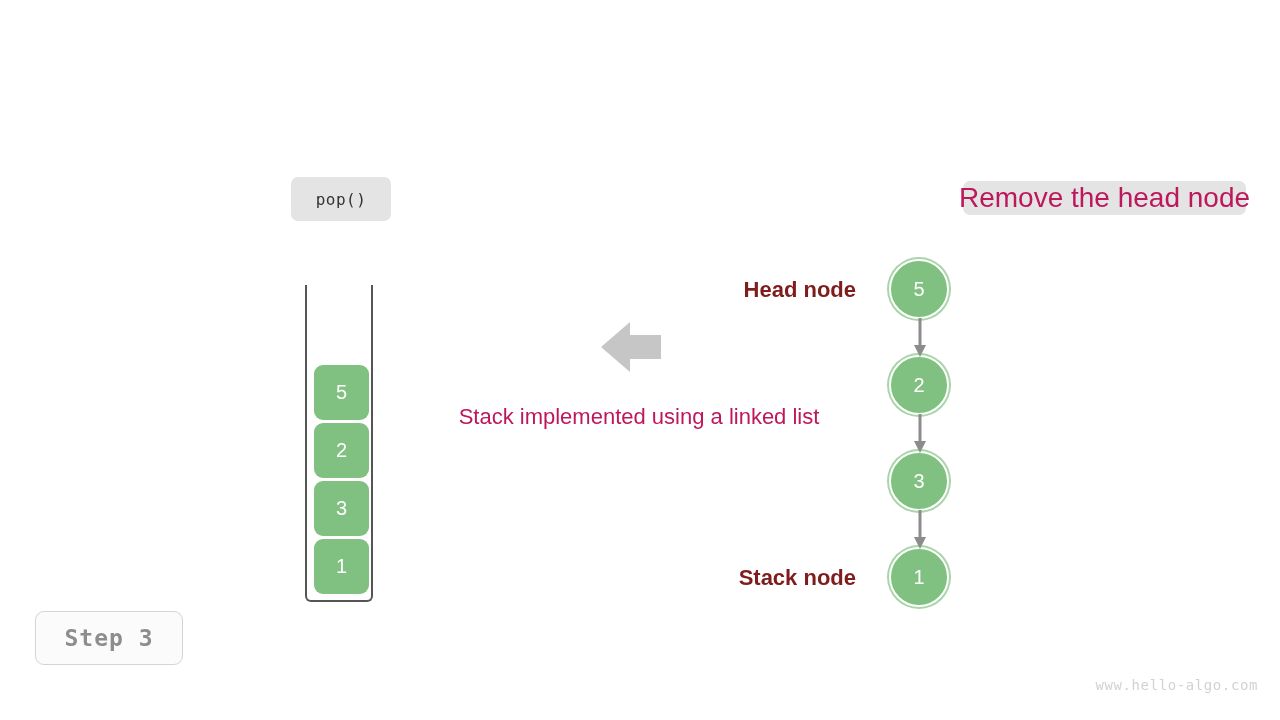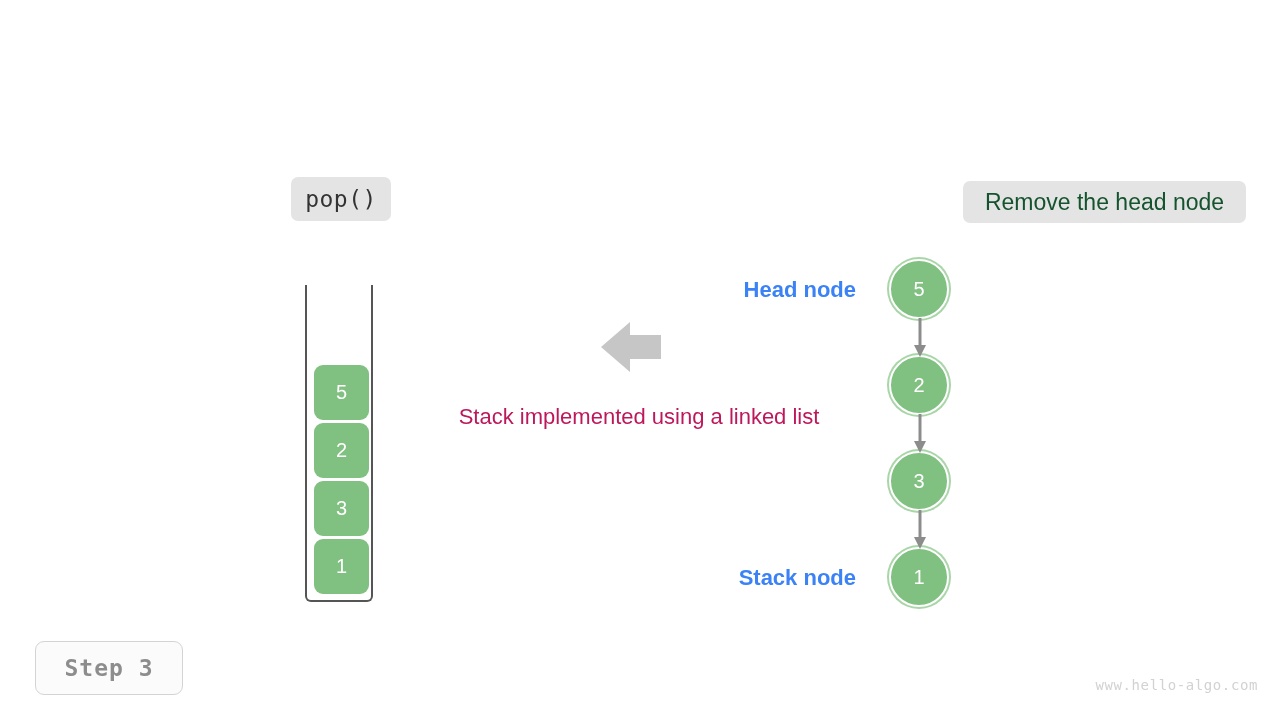--- a/index.html
+++ b/index.html
@@ -26,37 +26,37 @@
     justify-content: center;
     color: #333333;
     white-space: nowrap;
   }
   #op-badge {
     left: 291px;
     top: 177px;
     width: 100px;
     height: 44px;
     font-family: "DejaVu Sans Mono", "Liberation Mono", monospace;
-    font-size: 23px;
+    font-size: 16px;
     letter-spacing: 0.5px;
   }
   #action-badge {
     left: 963px;
     top: 181px;
     width: 283px;
-    height: 42px;
-    font-size: 23px;
-    color: #14532d;
+    height: 34px;
+    font-size: 28px;
+    color: #be185d;
   }
 
   
   #step-badge {
     position: absolute;
     left: 35px;
-    top: 641px;
+    top: 611px;
     width: 146px;
     height: 52px;
     border: 1px solid #d4d4d4;
     border-radius: 9px;
     background: #fbfbfb;
     display: flex;
     align-items: center;
     justify-content: center;
     font-family: "DejaVu Sans Mono", "Liberation Mono", monospace;
     font-size: 23px;
@@ -146,21 +146,21 @@
     display: flex;
     align-items: center;
     justify-content: center;
     color: #ffffff;
     font-size: 20px;
   }
   .ll-label {
     position: absolute;
     font-size: 22px;
     font-weight: bold;
-    color: #3b82f6;
+    color: #7f1d1d;
     white-space: nowrap;
     text-align: right;
   }
   #label-head { left: 660px; top: 277px; width: 196px; }
   #label-tail { left: 660px; top: 565px; width: 196px; }
 
   .ll-link {
     position: absolute;
     left: 913px;
     width: 14px;

